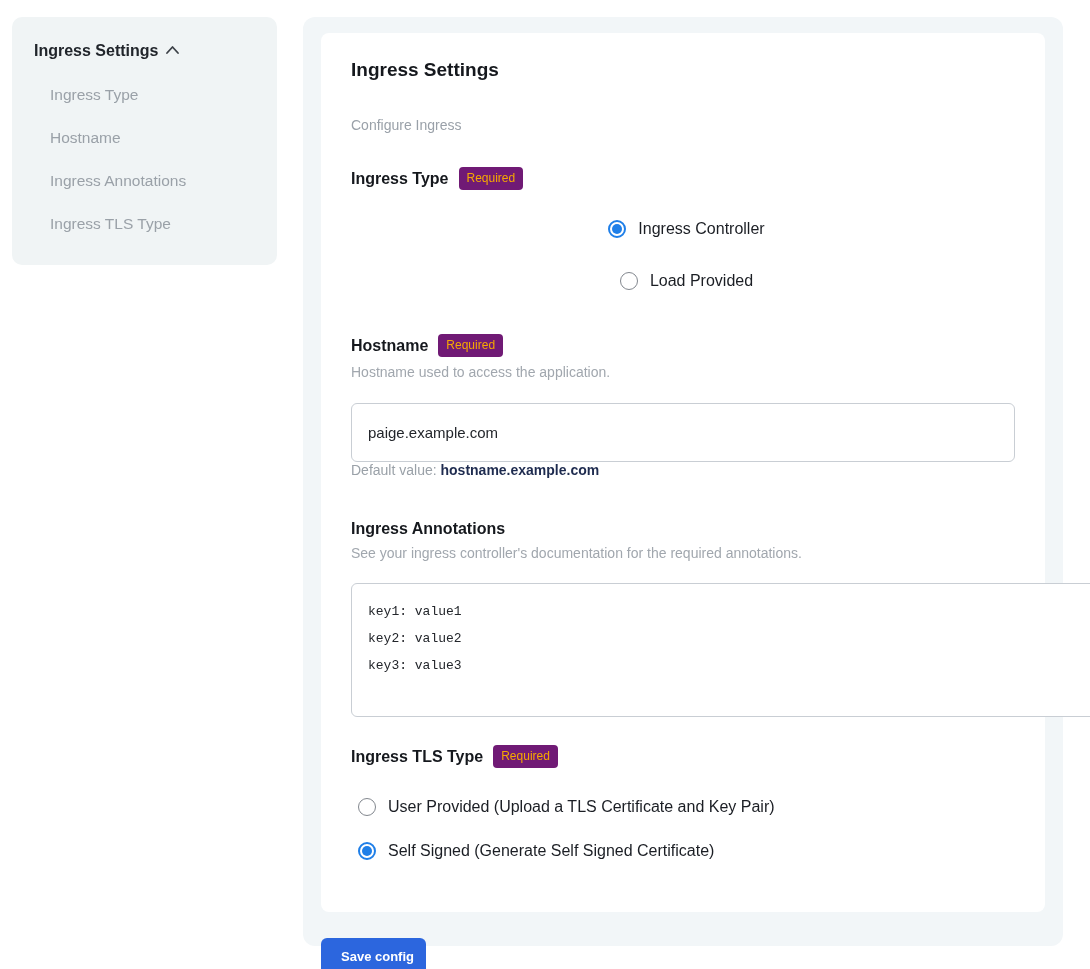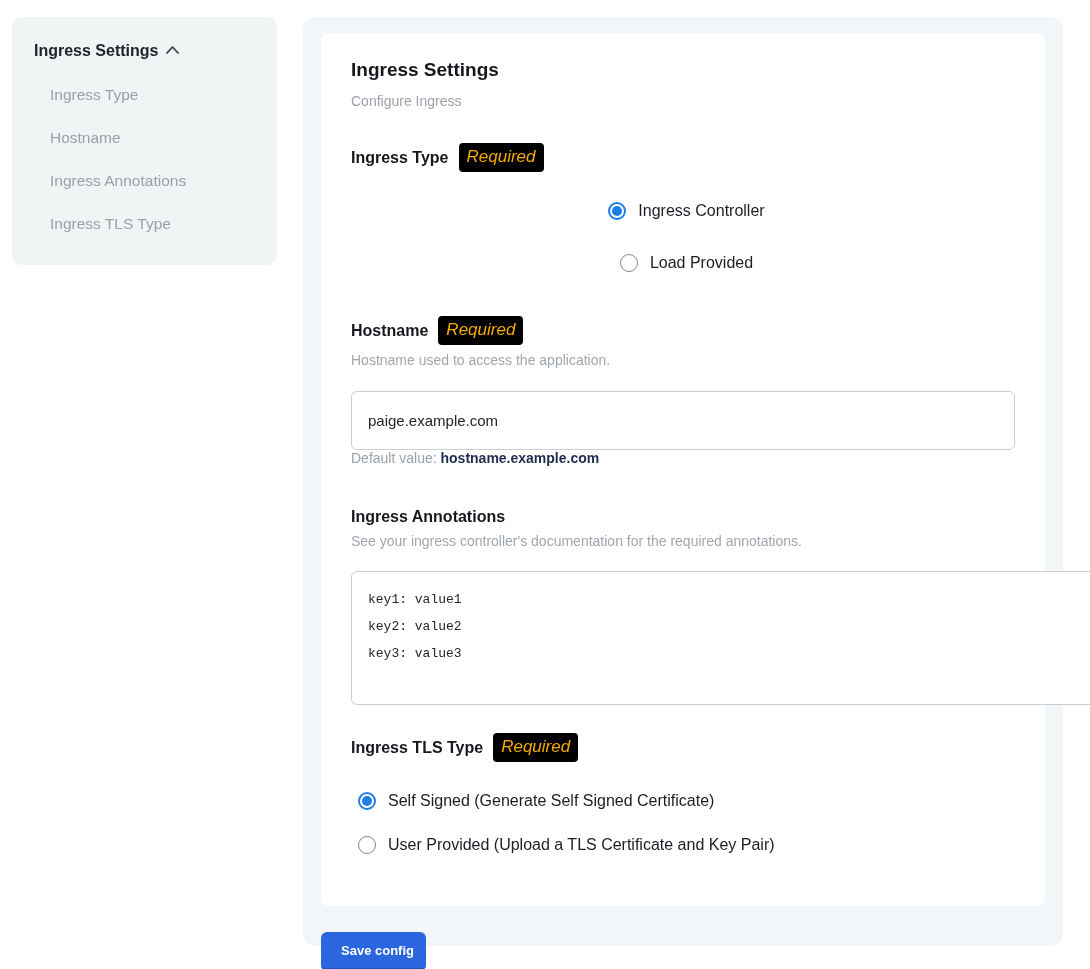--- a/index.html
+++ b/index.html
@@ -32,29 +32,29 @@
     width: 760px; height: 929px;
     background: #f2f6f8; border-radius: 12px;
     padding: 16px 18px 18px 18px;
   }
   .card {
     background: #ffffff; border-radius: 8px;
     min-height: 829px; width: 724px;
     padding: 26px 30px;
   }
   .card-title { font-size: 19px; font-weight: 700; color: #15181d; }
-  .card-subtitle { margin-top: 12px; font-size: 14px; color: #9aa1a9; }
+  .card-subtitle { margin-top: 36px; font-size: 14px; color: #9aa1a9; }
 
   .field-group { margin-top: 34px; }
   .field-head { display: flex; align-items: center; }
   .field-label { font-size: 16px; font-weight: 700; color: #15181d; }
   .badge {
     margin-left: 10px;
-    background: #000000; color: #f6a900;
-    font-size: 17px; padding: 4px 8px 5px 8px; border-radius: 4px; font-style: italic;
+    background: #701a75; color: #f6a900;
+    font-size: 12px; padding: 4px 8px 5px 8px; border-radius: 4px;
   }
   .field-desc { margin-top: 7px; font-size: 14px; color: #a1a7ae; }
 
   
   .radio-row { display: flex; align-items: center; gap: 34px; margin-top: 30px; padding-left: 7px; flex-direction: column; }
   .radio-option { display: flex; align-items: center; gap: 12px; cursor: pointer; }
   .radio-option .option-label { font-size: 16px; color: #1b1e24; }
   .radio {
     width: 18px; height: 18px; border-radius: 50%;
     border: 1.5px solid #82878e; background: #fff;
@@ -170,28 +170,28 @@
 key3: value3</textarea>
     </div>
 
     <div class="field-group" style="margin-top:28px;">
       <div class="field-head">
         <span class="field-label">Ingress TLS Type</span>
         <span class="badge">Required</span>
       </div>
       <div class="radio-stack">
         <label class="radio-option">
+          <span class="radio"></span>
+          <span class="option-label">User Provided (Upload a TLS Certificate and Key Pair)</span>
+        </label>
+        <label class="radio-option">
           <span class="radio checked">
               <span class="dot"></span>
             </span>
           <span class="option-label">Self Signed (Generate Self Signed Certificate)</span>
-        </label>
-        <label class="radio-option">
-          <span class="radio"></span>
-          <span class="option-label">User Provided (Upload a TLS Certificate and Key Pair)</span>
         </label>
       </div>
     </div>
 
   </section>
 
   <button class="save-btn">Save config</button>
 </main>
 
 </body></html>

